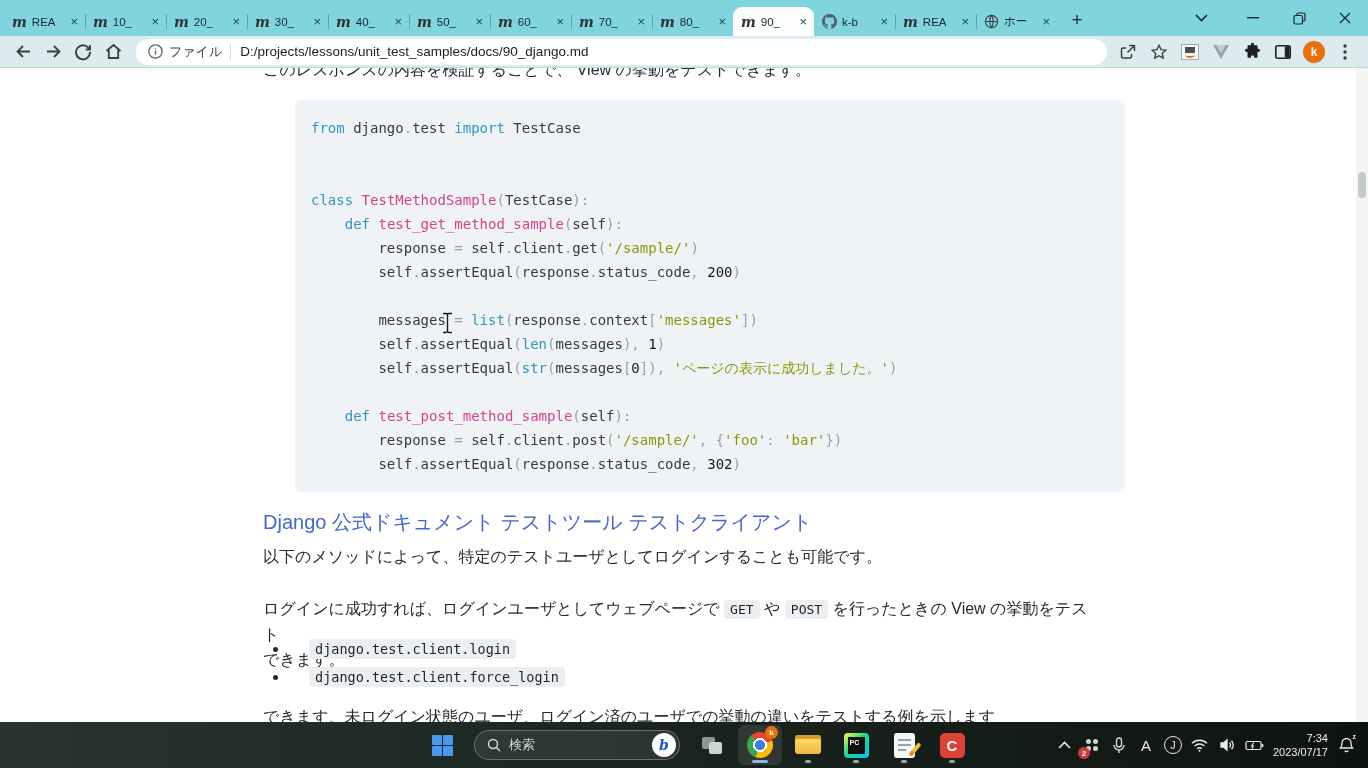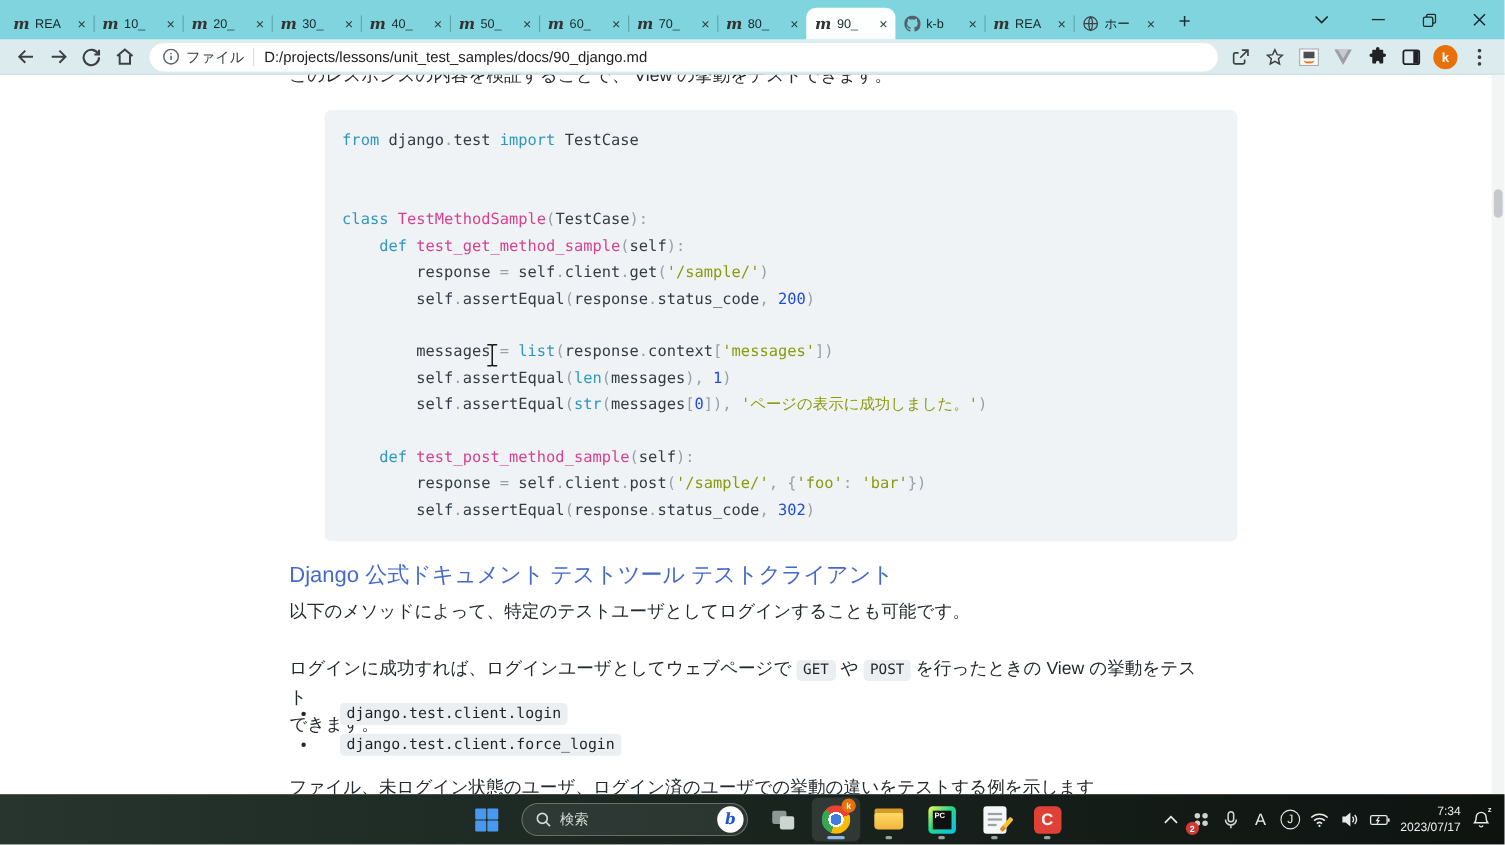--- a/index.html
+++ b/index.html
@@ -37,21 +37,21 @@
   .ext-md::after { content:""; position:absolute; left:3px; bottom:1px; width:10px; height:5px; border-bottom:2.5px solid #e8710a; border-radius:0 0 60% 60%; }
   .avatar { width:22px; height:22px; border-radius:50%; background:#e8710a; color:#fff; font-size:12px; font-weight:bold; display:flex; align-items:center; justify-content:center; }
 
   
   .content { position:absolute; left:0; top:68px; width:1368px; height:654px; background:#fff; overflow:hidden;padding-left:38px; }
   .doc-column { position:absolute; left:263px; top:0; width:830px; height:654px; font-size:16px; color:#24292e; }
   .clipped-top { position:absolute; left:0; top:-9px; line-height:22px; white-space:nowrap; }
   .code-block { position:absolute; left:0; top:32px; width:830px; background:#f0f3f5; border-radius:6px; padding:16px; font-family:"DejaVu Sans Mono", monospace; font-size:14px;margin-left:32px; }
   .code-line { min-height:24px; line-height:24px; white-space:pre; }
   .tok-t { color:#333c44; } .tok-k { color:#2f97bd; } .tok-f { color:#d6428e; }
-  .tok-s { color:#8a9a0c; } .tok-d { color:#1d4ed8; } .tok-g { color:#97a1a9; }
+  .tok-s { color:#8a9a0c; } .tok-d { color:#0f172a; } .tok-g { color:#97a1a9; }
   .doc-link { position:absolute; left:0; top:441px; font-size:20px; color:#4468cc; text-decoration:none; white-space:nowrap; }
   .para-1 { position:absolute; left:0; top:477px; line-height:24px; white-space:nowrap; }
   .para-2 { position:absolute; left:0; top:528px; line-height:25px; }
   .inline-code { font-family:"DejaVu Sans Mono", monospace; font-size:13px; background:#eceff1; border-radius:4px; padding:2px 6px; color:#1f2328; }
   .bullet-list { position:absolute; left:26px; top:567px; list-style:disc; }
   .bullet-list li { height:28px; line-height:28px; color:#24292e; }
   .bullet-list .inline-code { font-size:13.5px;margin-left:20px; }
   .clipped-bottom { position:absolute; left:0; top:637px; line-height:24px; white-space:nowrap; }
 
   .scrollbar { position:absolute; right:0; top:0; width:12px; height:654px; background:#f3f4f4; }
@@ -291,21 +291,21 @@
           <span>ログインに成功すれば、ログインユーザとしてウェブページで </span><span class="inline-code">GET</span><span> や </span><span class="inline-code">POST</span><span> を行ったときの View の挙動をテスト</span>
         </div>
         <div>できます。</div>
       </div>
 
       <ul class="bullet-list">
           <li><span class="inline-code">django.test.client.login</span></li>
           <li><span class="inline-code">django.test.client.force_login</span></li>
         </ul>
 
-      <div class="clipped-bottom">ファイル、未ログイン状態のユーザ、ログイン済のユーザでの挙動の違いをテストする例を示します</div>
+      <div class="clipped-bottom">できます、未ログイン状態のユーザ、ログイン済のユーザでの挙動の違いをテストする例を示します</div>
     </div>
 
     <div class="scrollbar">
       <div class="scroll-thumb"></div>
     </div>
 
     <svg class="ibeam" width="15" height="22" viewBox="0 0 15 22" fill="none" stroke="#1a1a1a" stroke-width="1.4">
         <path d="M3 1.5h3.2a1.6 1.6 0 0 1 1.3.8 1.6 1.6 0 0 1 1.3-.8H12M7.5 2.5v17M3 20.5h3.2a1.6 1.6 0 0 0 1.3-.8 1.6 1.6 0 0 0 1.3.8H12"></path>
       </svg>
   </div>

